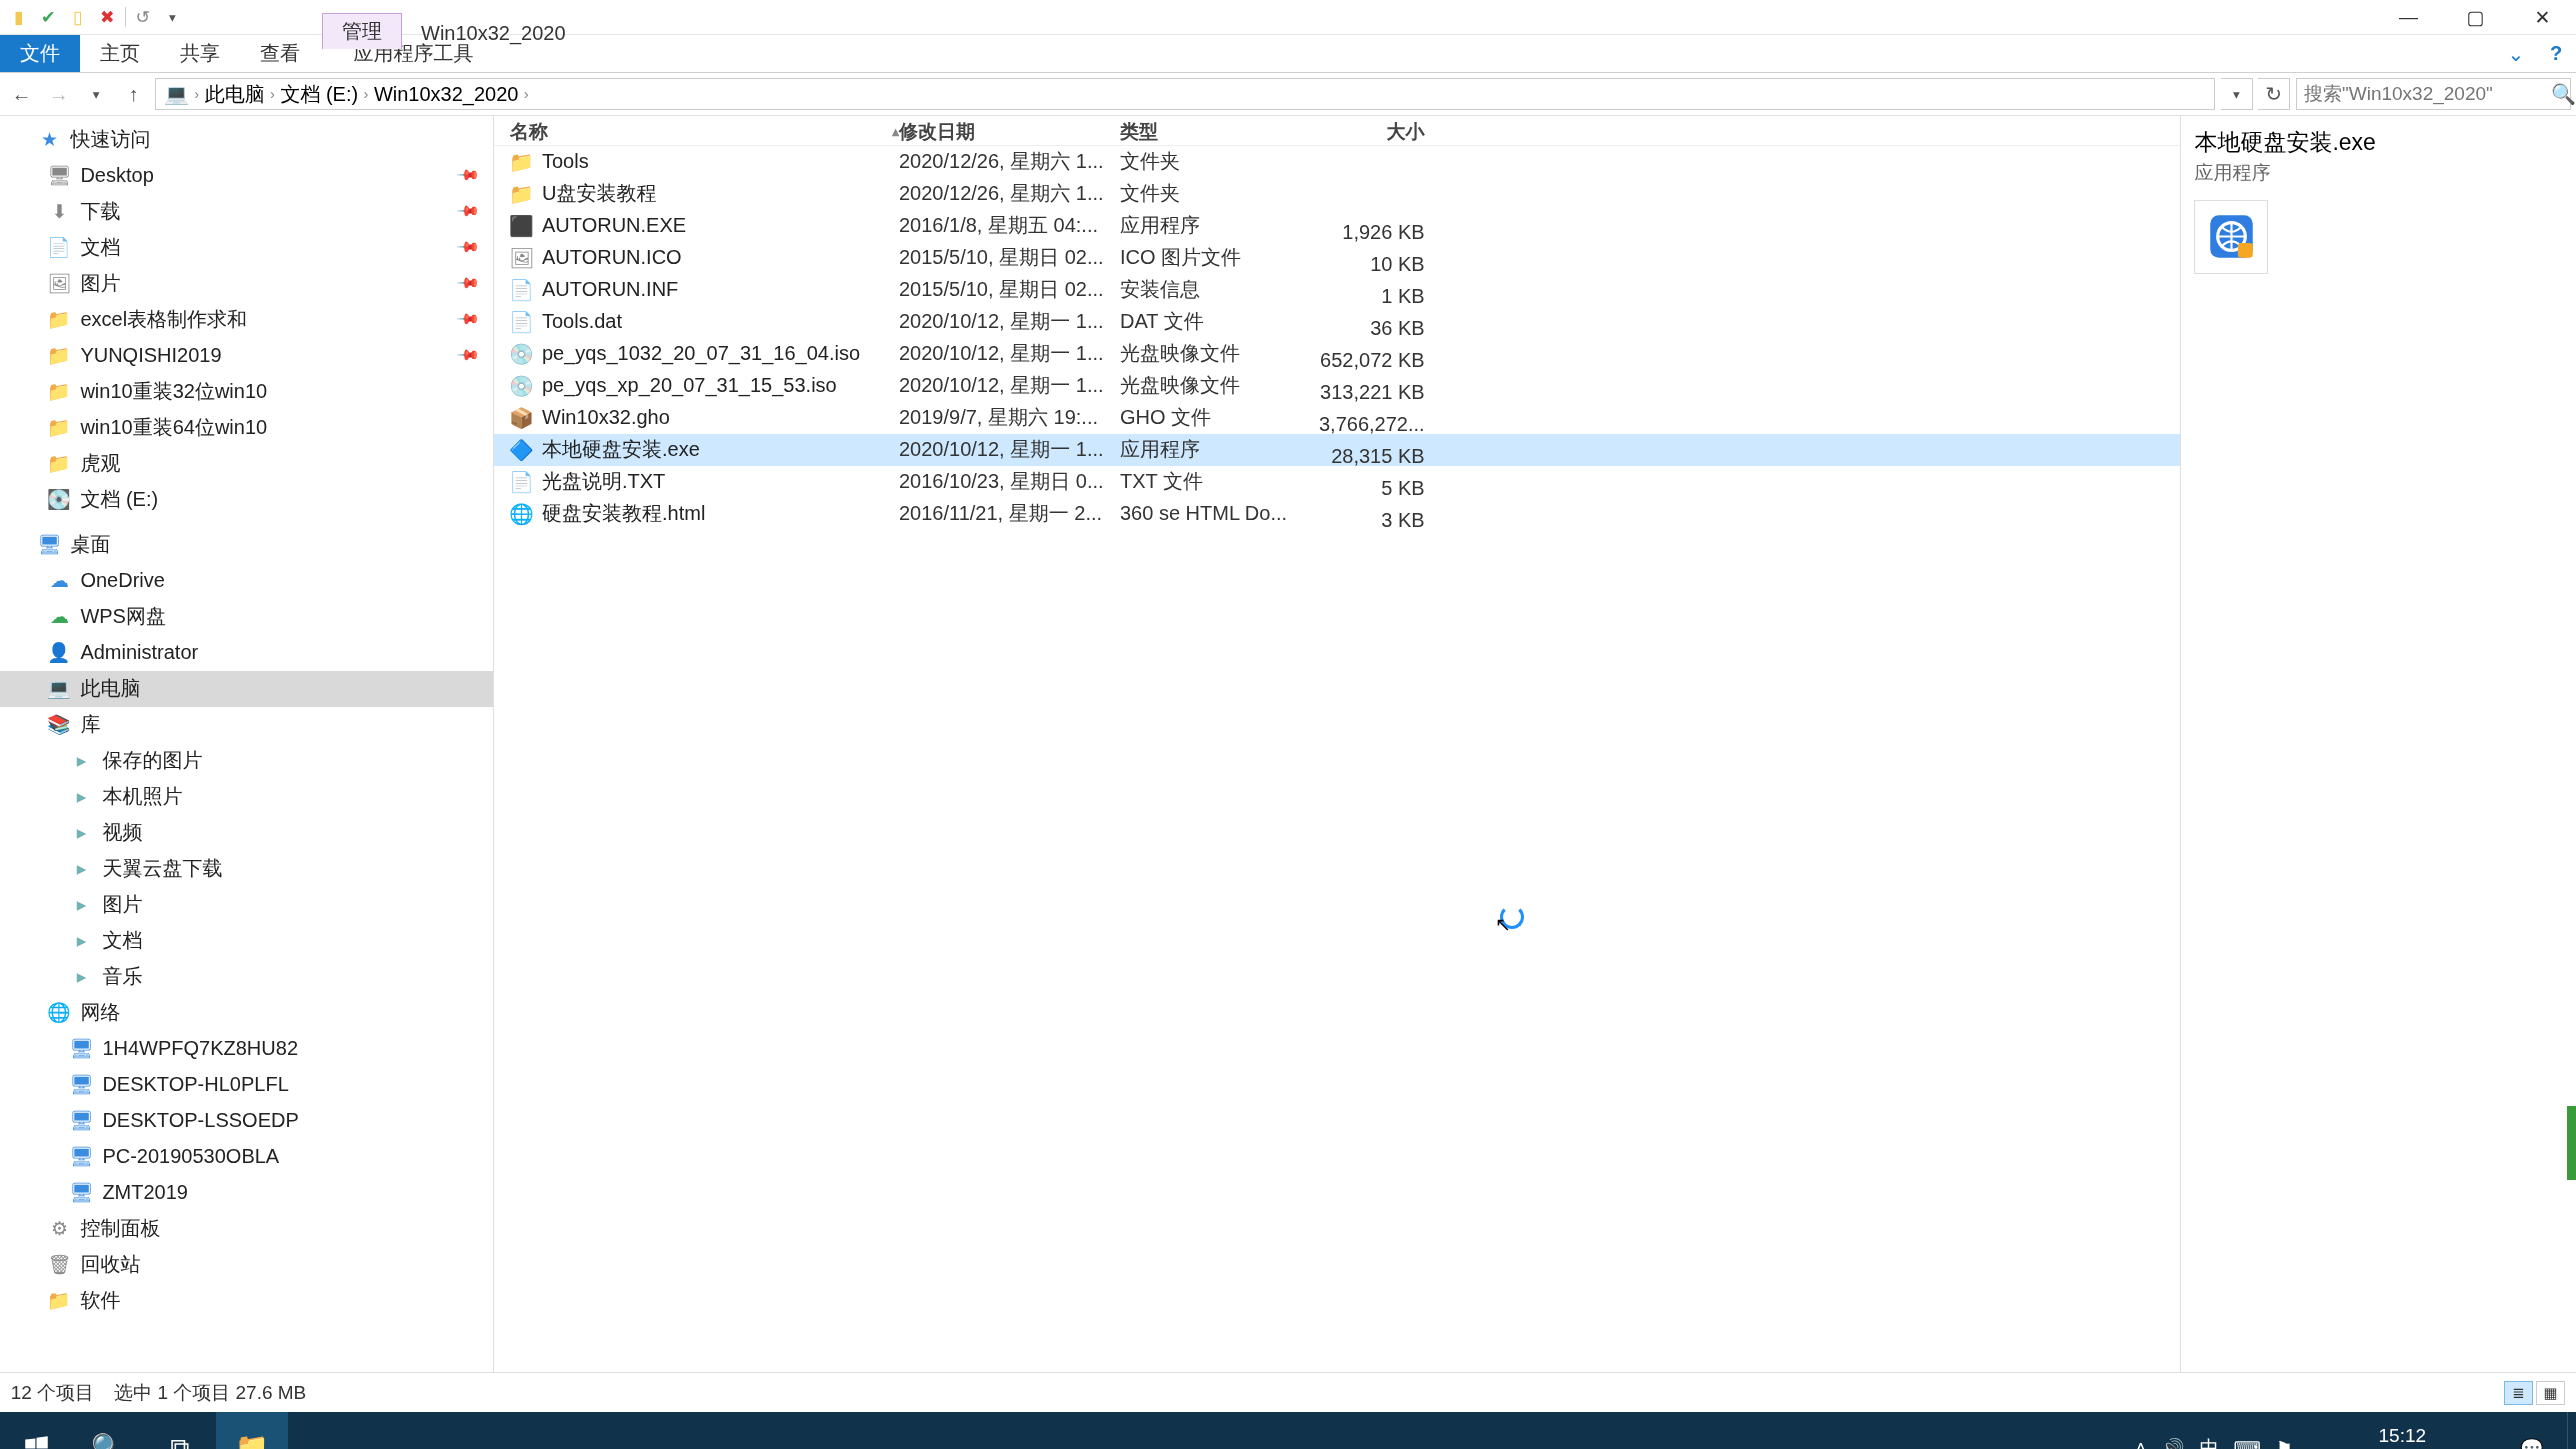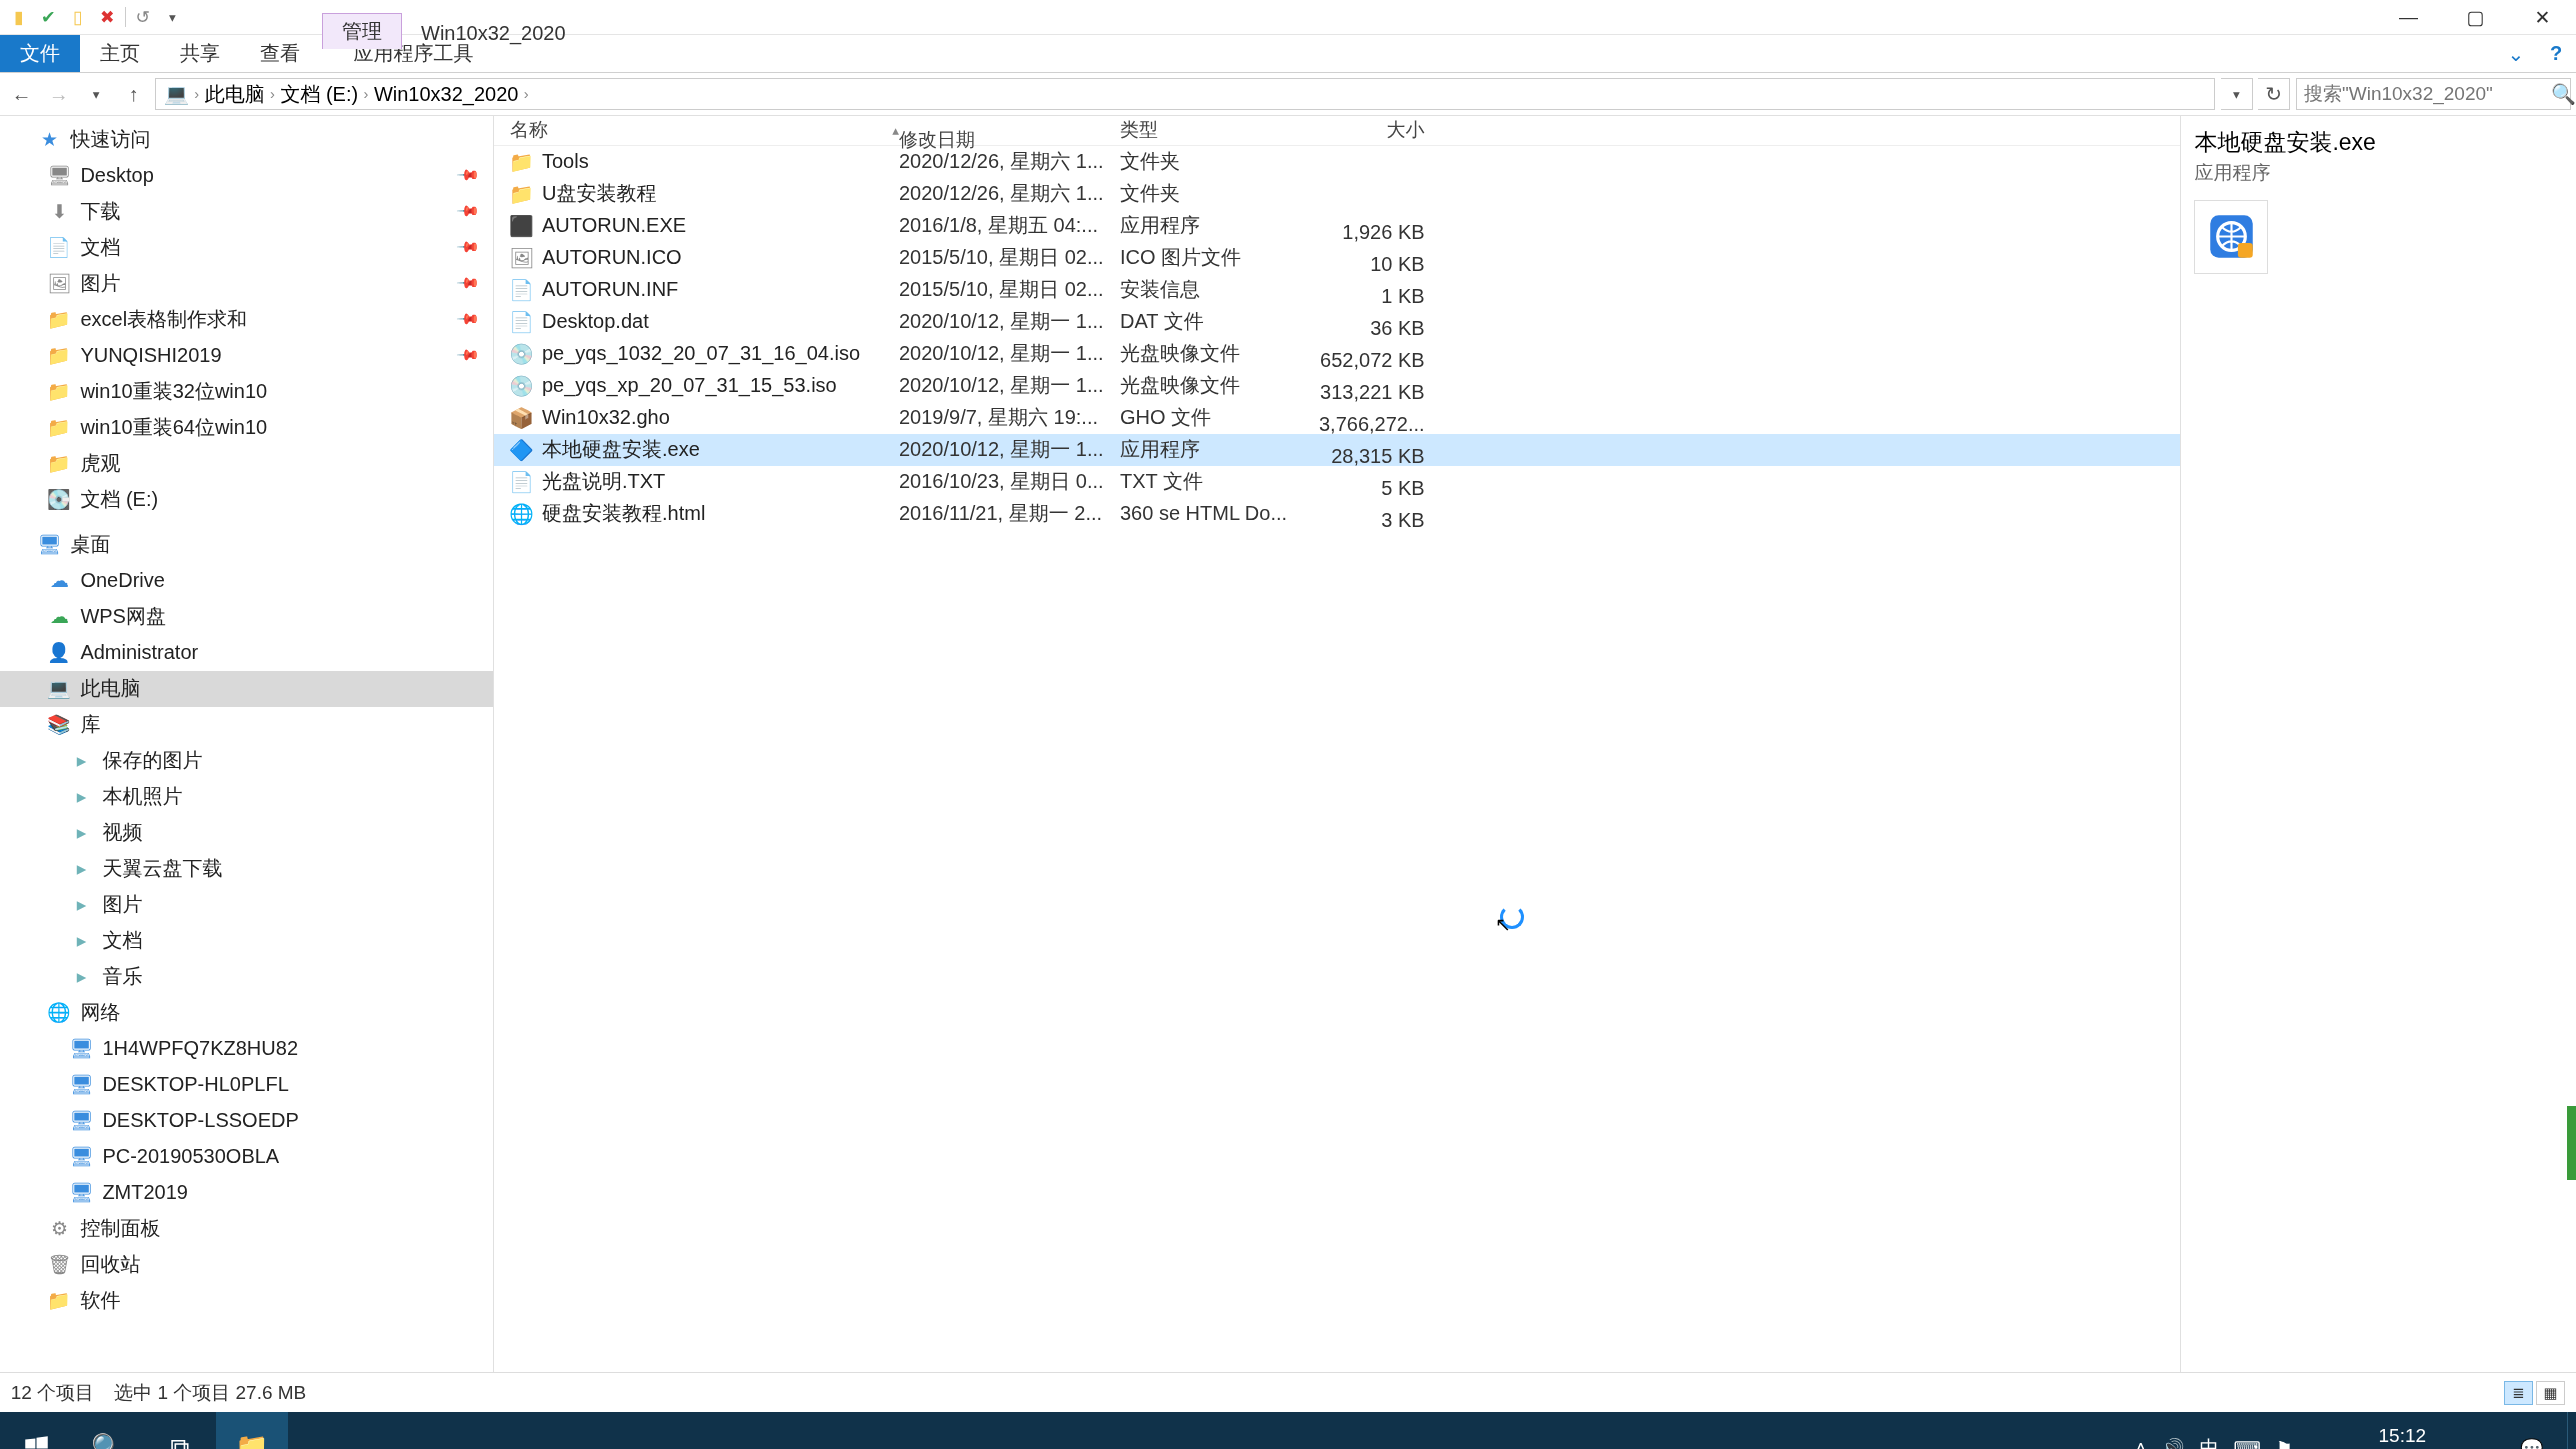--- a/index.html
+++ b/index.html
@@ -38,21 +38,21 @@
   .navpane { width:494px; border-right:0.7px solid #e0e0e0; overflow:auto; padding-top:5.4px; position:relative; }
   .navitem { height:36px; display:flex; align-items:center; padding-left:38px; gap:9.4px; font-size:20px; color:#222; position:relative; }
   .navitem.depth1 { padding-left:48px; }
   .navitem.depth2 { padding-left:70px; }
   .navitem .pin { position:absolute; right:16px; color:#888; font-size:14.8px; transform:rotate(45deg); }
   .navitem.selected { background:#d9d9d9; }
   .navicon { width:23px; height:23px; display:inline-flex; align-items:center; justify-content:center; font-size:19px; }
   .navspacer { height:9.4px; }
   
   .filelist { flex:1; display:flex; flex-direction:column; }
-  .columns { display:flex; height:29.5px; align-items:center; border-bottom:0.7px solid #eee; color:#444; font-size:19px; padding-left:16px; }
+  .columns { display:flex; height:29.5px; align-items:flex-end; border-bottom:0.7px solid #eee; color:#444; font-size:19px; padding-left:16px;font-weight:bold; }
   .col-name { width:389px; display:flex; align-items:center; gap:5.4px; }
   .col-date { width:221px;margin-top:19px; }
   .col-type { width:181px; }
   .col-size { width:137px; text-align:right; padding-right:13.4px; }
   .rows { }
   .row { display:flex; height:32px; align-items:center; padding-left:16px; font-size:20px; color:#222; }
   .row.selected { background:#cde8ff; }
   .row .cicon { width:24px; height:24px; margin-right:8px; display:inline-flex; align-items:center; justify-content:center; }
   .row .c-name { width:389px; display:flex; align-items:center; white-space:nowrap; overflow:hidden; text-overflow:ellipsis; }
   .row .c-date { width:221px; color:#333; white-space:nowrap; overflow:hidden; text-overflow:ellipsis; }
@@ -355,21 +355,21 @@
             <span class="cicon" style="color:#888">📄</span>
             <span>AUTORUN.INF</span>
           </div>
           <div class="c-date">2015/5/10, 星期日 02...</div>
           <div class="c-type">安装信息</div>
           <div class="c-size">1 KB</div>
         </div>
         <div class="row">
           <div class="c-name">
             <span class="cicon" style="color:#888">📄</span>
-            <span>Desktop.dat</span>
+            <span>Tools.dat</span>
           </div>
           <div class="c-date">2020/10/12, 星期一 1...</div>
           <div class="c-type">DAT 文件</div>
           <div class="c-size">36 KB</div>
         </div>
         <div class="row">
           <div class="c-name">
             <span class="cicon" style="color:#888">💿</span>
             <span>pe_yqs_1032_20_07_31_16_04.iso</span>
           </div>

